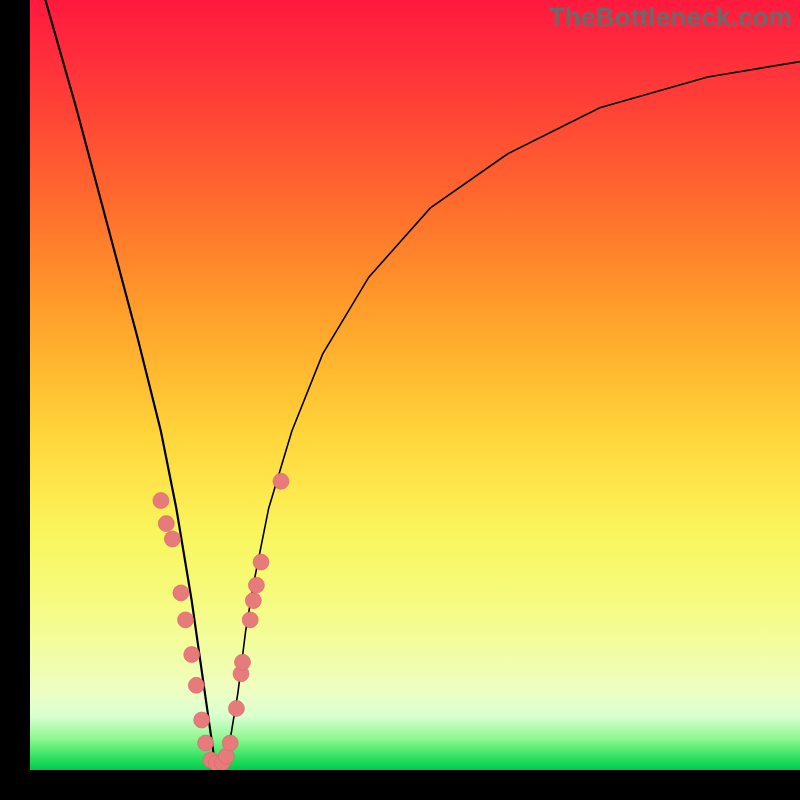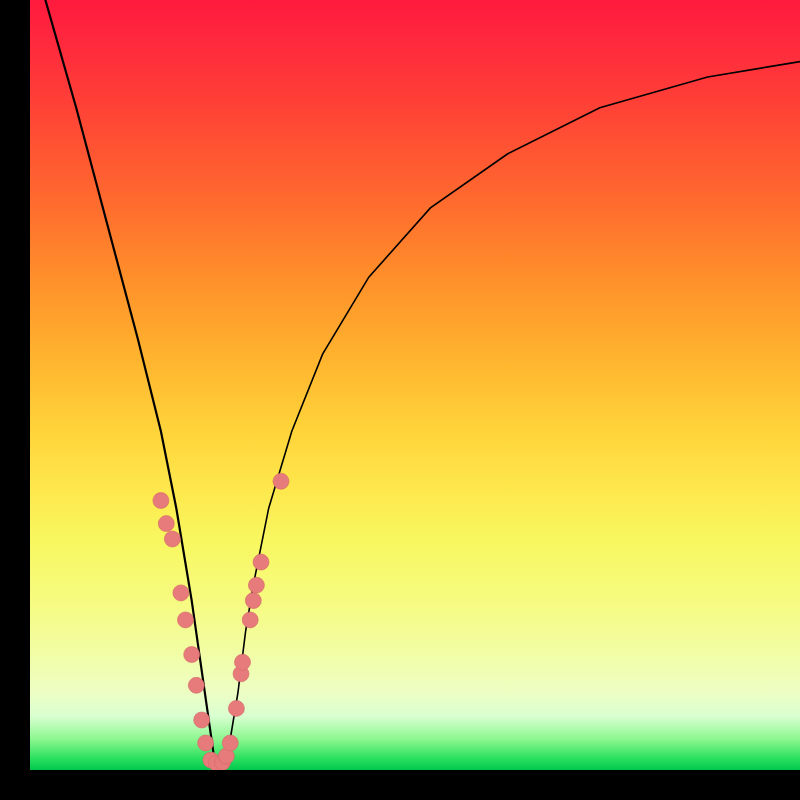--- a/index.html
+++ b/index.html
@@ -110,13 +110,14 @@
           <circle class="marker" cx="212.5" cy="662.2" r="8"></circle>
           <circle class="marker" cx="220.2" cy="619.9" r="8"></circle>
           <circle class="marker" cx="223.3" cy="600.6" r="8"></circle>
           <circle class="marker" cx="226.4" cy="585.2" r="8"></circle>
           <circle class="marker" cx="231.0" cy="562.1" r="8"></circle>
           <circle class="marker" cx="251.0" cy="481.3" r="8"></circle>
         </g>
     </svg>
   </div>
 
+  <div class="watermark">TheBottleneck.com</div>
 </div>
 
 </body></html>

